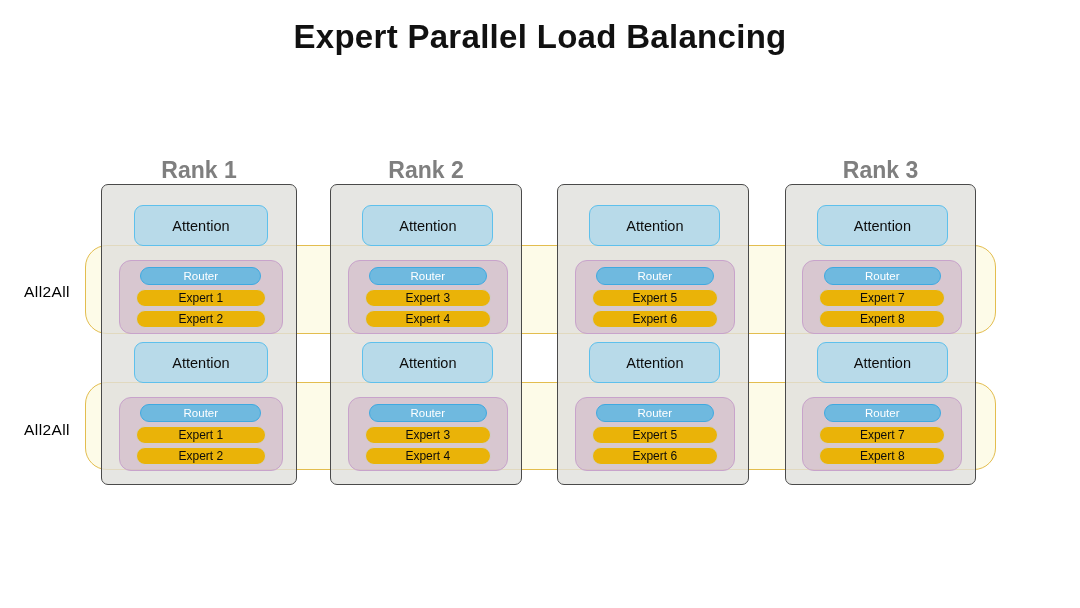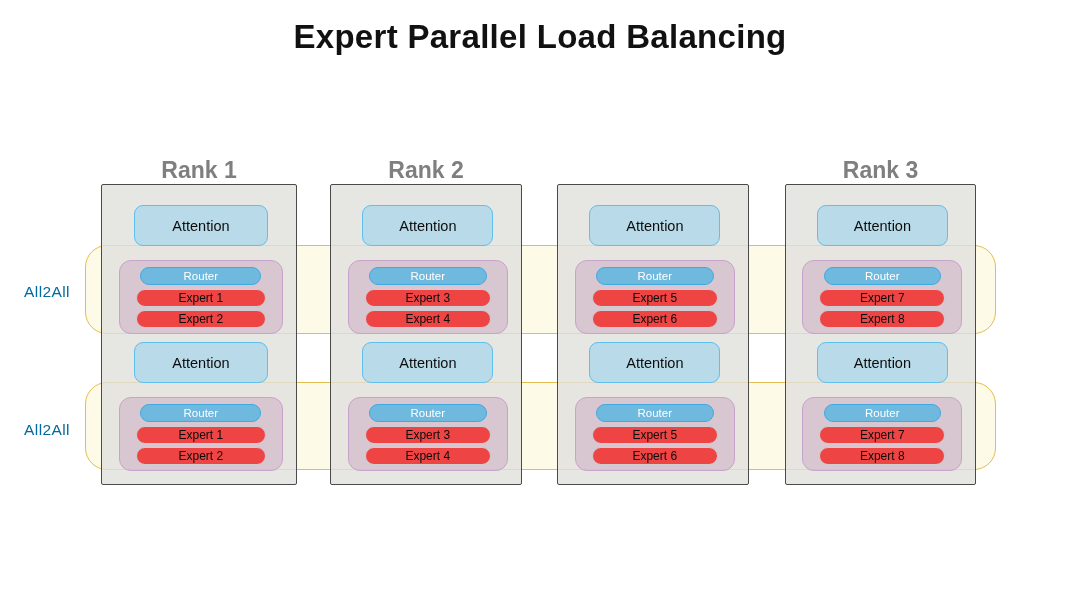--- a/index.html
+++ b/index.html
@@ -47,21 +47,21 @@
   }
   .a2a-band.band-0 { top: 245px; height: 89px; }
   .a2a-band.band-1 { top: 382px; height: 88px; }
 
   .a2a-label {
     position: absolute;
     left: 8px;
     width: 78px;
     text-align: center;
     font-size: 15.5px;
-    color: #0369a1;
+    color: #000000;
     letter-spacing: 0.4px;
     z-index: 3;
     white-space: nowrap;
   }
   .a2a-label.lab-0 { top: 283px; }
   .a2a-label.lab-1 { top: 421px; }
 
   
   .rank-label {
     position: absolute;
@@ -74,21 +74,21 @@
     z-index: 4;
     white-space: nowrap;
   }
 
   .rank-col {
     position: absolute;
     top: 184px;
     height: 301px;
     background: rgba(224,224,220,0.80);
     border: 1.8px solid #4a4a4a;
-    border-radius: 2px;
+    border-radius: 7px;
     box-sizing: border-box;
     z-index: 2;
   }
 
   
   .layer {
     position: absolute;
     left: 0;
     width: 100%;
   }
@@ -141,21 +141,21 @@
     font-size: 11.5px;
     color: #ffffff;
     white-space: nowrap;
   }
 
   .expert {
     position: relative;
     margin: 3.5px auto 0 auto;
     width: 90%;
     height: 18px;
-    background: #ef4444;
+    background: #eab308;
     border: 1.1px solid #cfcdd2;
     border-radius: 9px;
     box-sizing: border-box;
     display: flex;
     align-items: center;
     justify-content: center;
     font-size: 12px;
     color: #0c0c0c;
     white-space: nowrap;
   }

